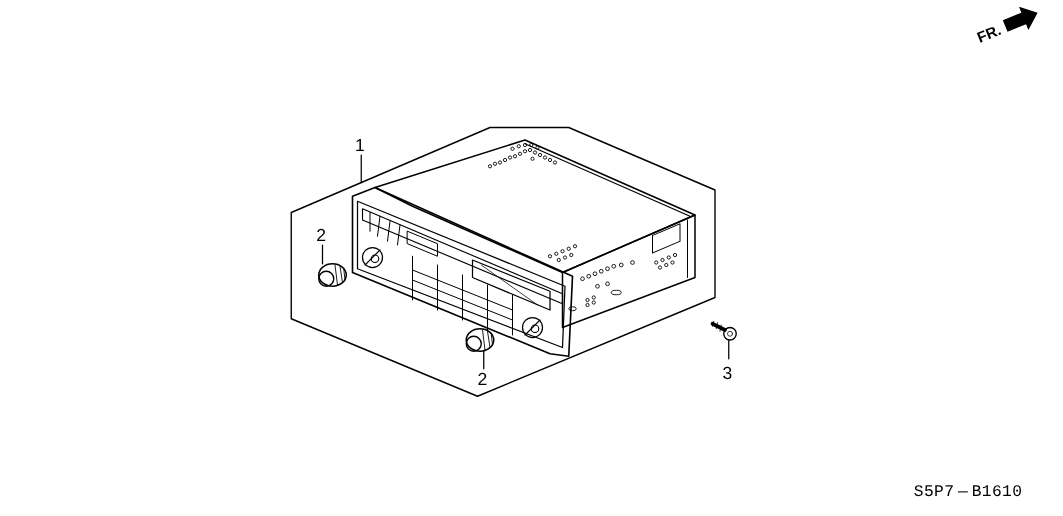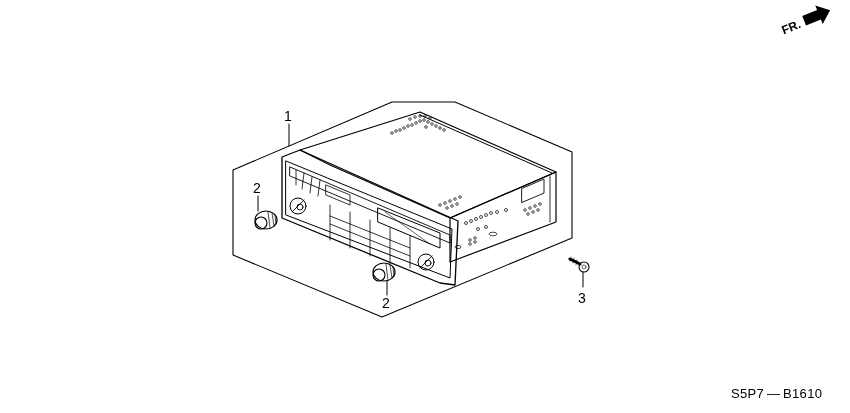--- a/index.html
+++ b/index.html
@@ -1,21 +1,21 @@
 <!DOCTYPE html>
 <html><head>
 <meta charset="utf-8">
 <style>
   html, body { margin: 0; padding: 0; background: #ffffff; }
   body { width: 850px; height: 413px; overflow: hidden; position: relative; font-family: "Liberation Sans", sans-serif; }
   #diagram { position: absolute; left: 0; top: 0; width: 850px; height: 413px; }
   .ln { stroke: #000; fill: none; stroke-linecap: round; stroke-linejoin: round; }
   .callout { font-family: "Liberation Sans", sans-serif; font-size: 14px; font-weight: 400; fill: #000; }
   .fr-label { font-family: "Liberation Sans", sans-serif; font-size: 12px; font-weight: 700; fill: #000; }
-  .code { position: absolute; left: 731px; top: 386px; font-family: Liberation Sans, sans-serif; font-size: 13px; color: #000; letter-spacing: 0.3px; }
+  .code { position: absolute; left: 731px; top: 386px; font-family: Liberation Mono, monospace; font-size: 13px; color: #000; letter-spacing: 0.3px; }
 </style>
 </head>
 <body>
 
 <svg id="diagram" viewBox="0 0 850 413" xmlns="http://www.w3.org/2000/svg">
 
   <g transform="translate(806,20) rotate(-22)">
     <text class="fr-label" x="-26" y="5">FR.</text>
     <polygon points="-2,-5 14,-5 14,-10 26,0 14,10 14,5 -2,5" fill="#000"></polygon>
   </g>

